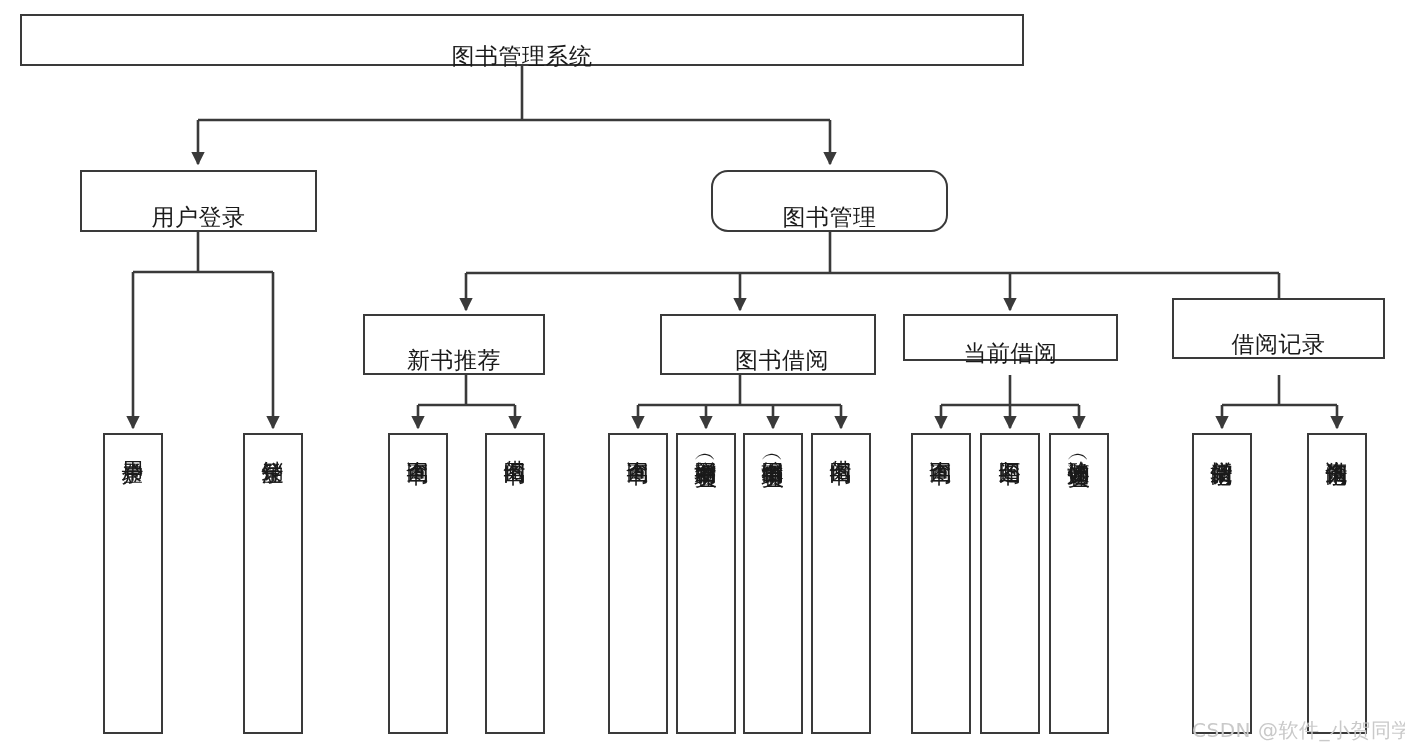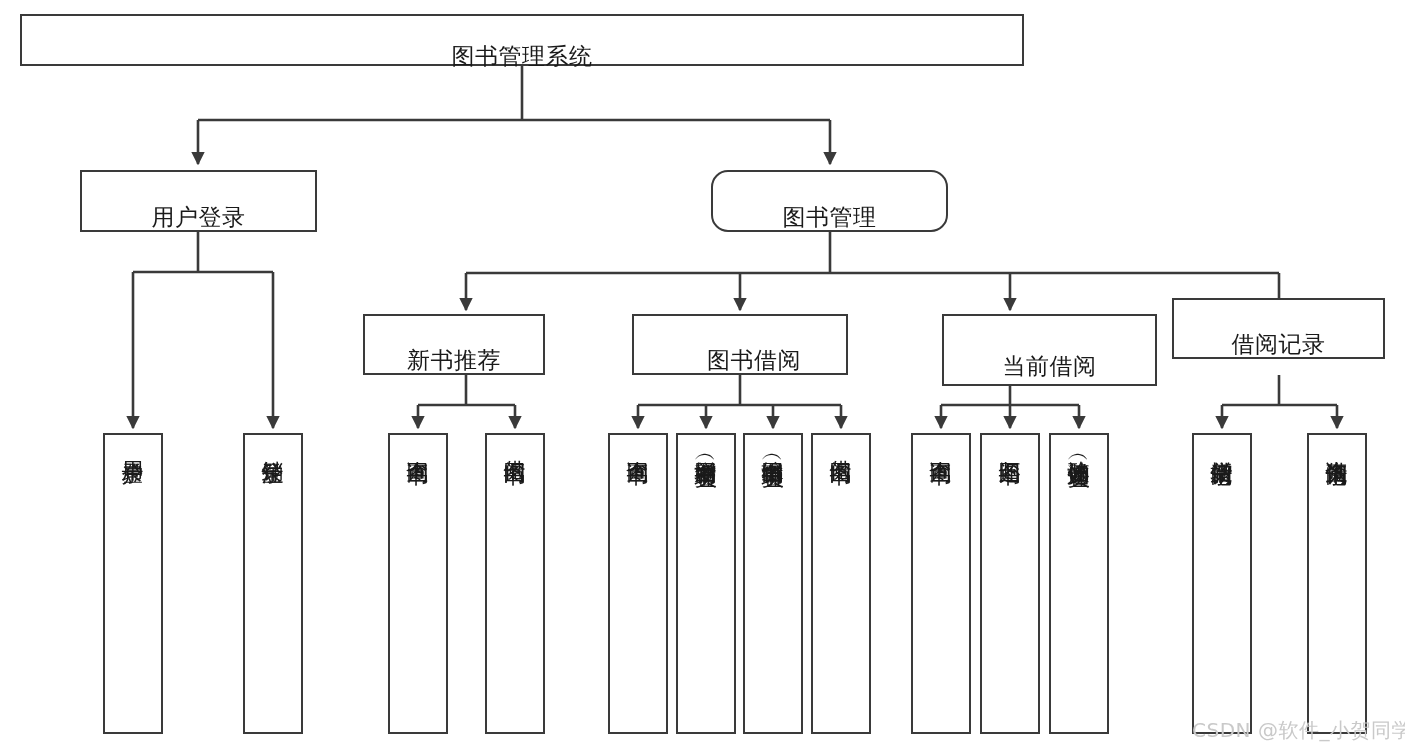--- a/index.html
+++ b/index.html
@@ -137,24 +137,24 @@
   <div class="node h" style="left:80px; top:170px; width:237px; height:62px;">
     <span class="label">用户登录</span>
   </div>
   <div class="node h" style="left:711px; top:170px; width:237px; height:62px;border-radius:17px;">
     <span class="label">图书管理</span>
   </div>
 
   <div class="node h" style="left:363px; top:314px; width:182px; height:61px;">
     <span class="label">新书推荐</span>
   </div>
-  <div class="node h" style="left:632px; top:314px; width:216px; height:61px;padding-left:28px;">
+  <div class="node h" style="left:660px; top:314px; width:216px; height:61px;padding-left:28px;">
     <span class="label">图书借阅</span>
   </div>
-  <div class="node h" style="left:942px; top:314px; width:215px; height:72px;">
+  <div class="node h" style="left:903px; top:314px; width:215px; height:47px;">
     <span class="label">当前借阅</span>
   </div>
   <div class="node h" style="left:1172px; top:298px; width:213px; height:61px;">
     <span class="label">借阅记录</span>
   </div>
 
   <div class="node v" style="left:103px; top:433px; width:60px; height:301px;">
     <span class="label">用户登录</span>
   </div>
   <div class="node v" style="left:243px; top:433px; width:60px; height:301px;">

